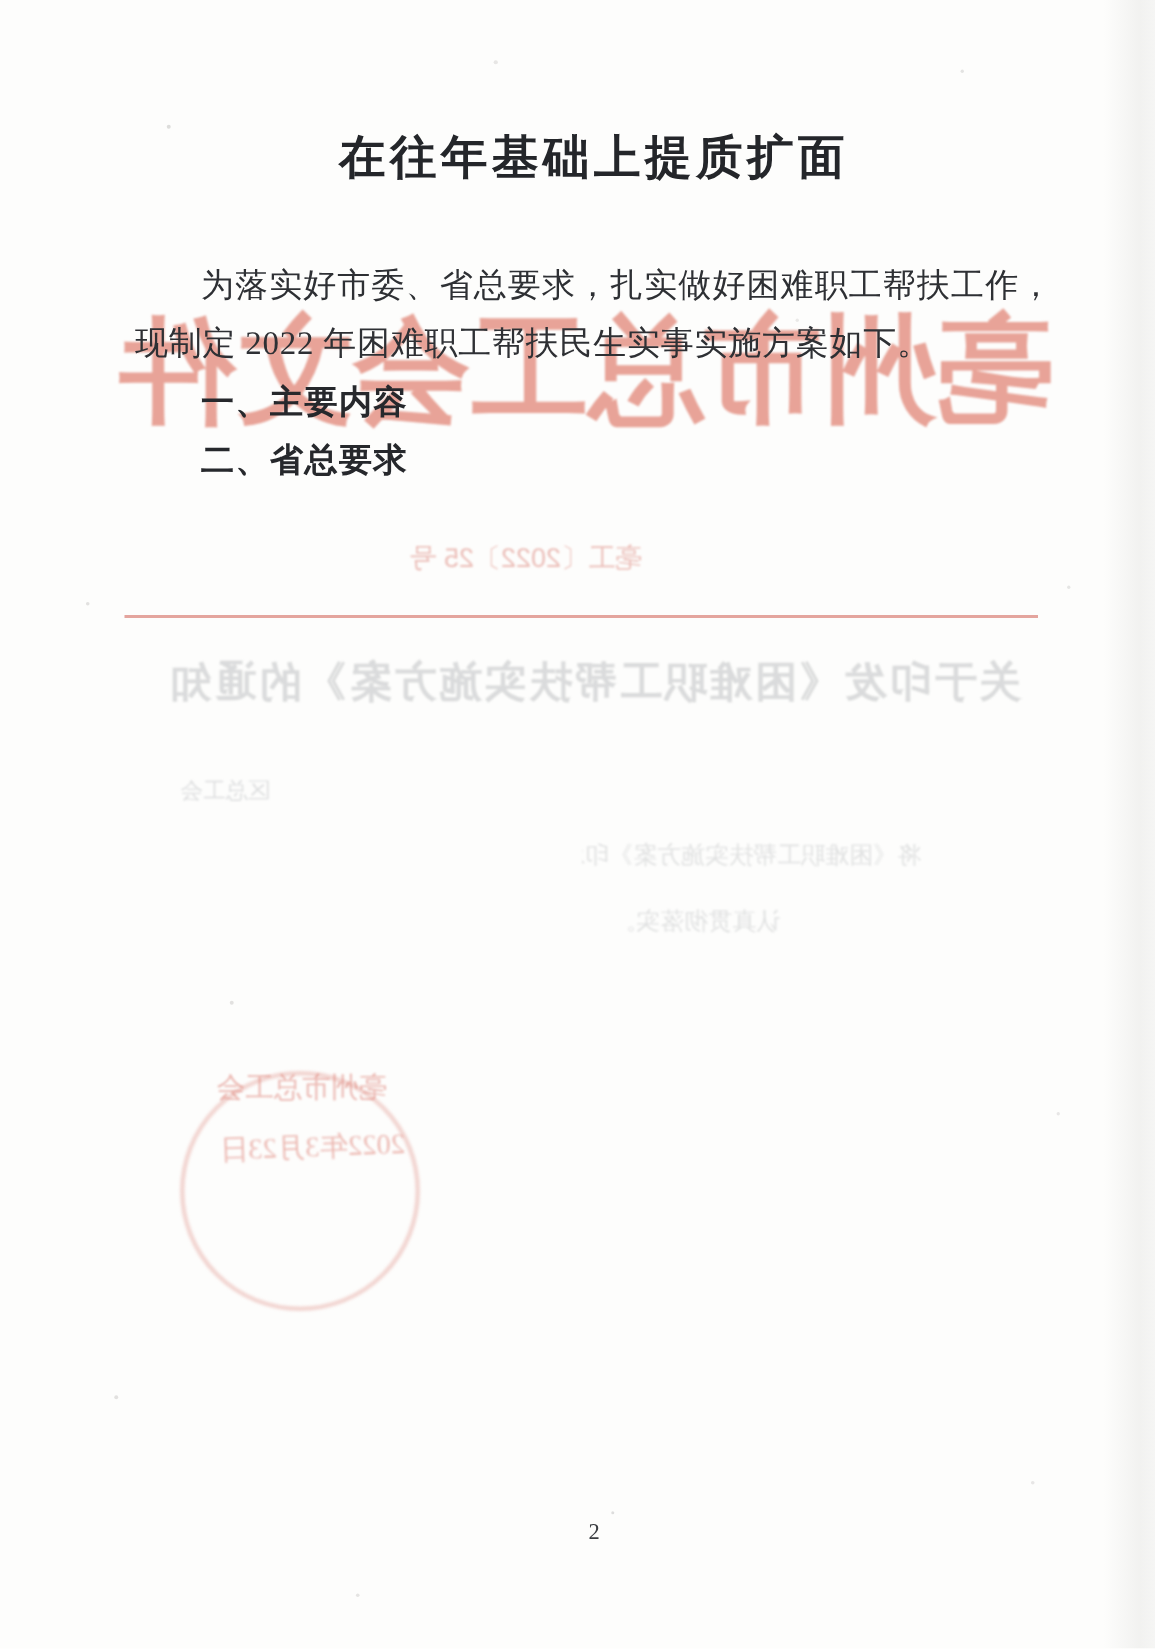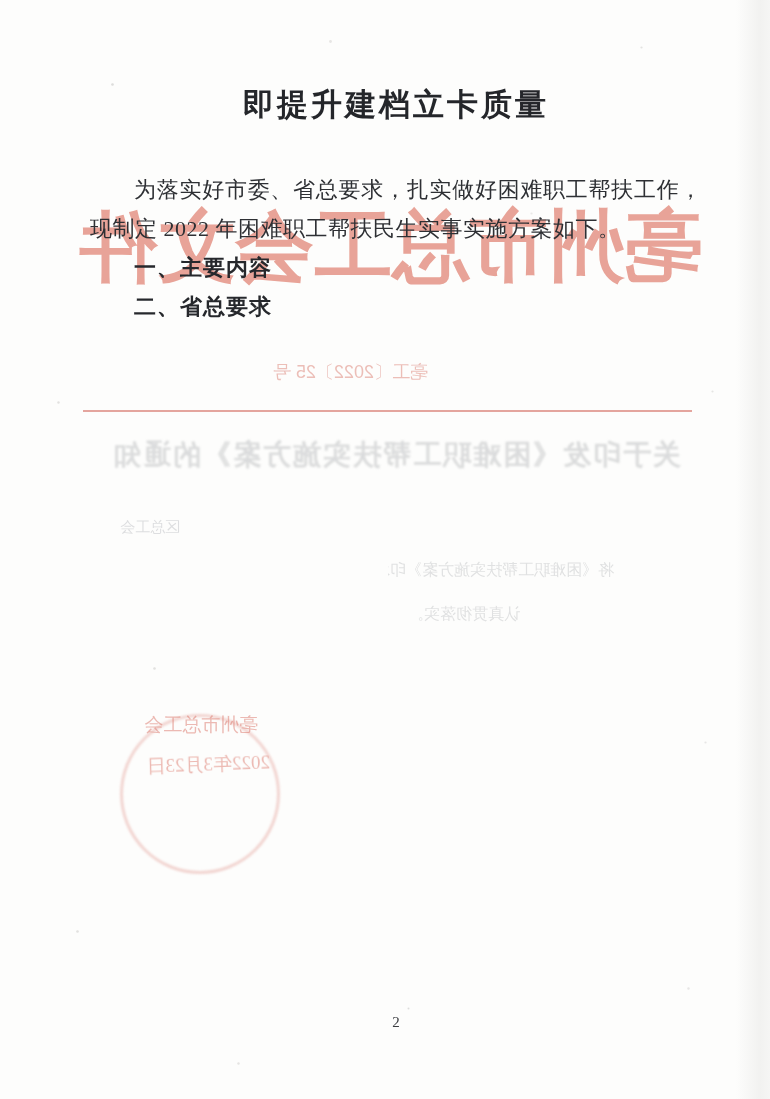--- a/index.html
+++ b/index.html
@@ -131,21 +131,21 @@
   <div class="bleed mirror wm-docnum">亳工〔2022〕25 号</div>
   <div class="bleed red-rule"></div>
   <div class="bleed mirror wm-notice">关于印发《困难职工帮扶实施方案》的通知</div>
   <div class="bleed mirror wm-recipient">区总工会</div>
   <div class="bleed mirror wm-send">将《困难职工帮扶实施方案》印发给你</div>
   <div class="bleed mirror wm-implement">认真贯彻落实。</div>
   <div class="bleed wm-stamp"></div>
   <div class="bleed mirror wm-issuer">亳州市总工会</div>
   <div class="bleed wm-date mirror">2022年3月23日</div>
 
-  <div class="front doc-title">即提升建档立卡质量</div>
+  <div class="front doc-title">在往年基础上提质扩面</div>
 
   <div class="front body-text">
     <p>为落实好市委、省总要求，扎实做好困难职工帮扶工作，现制定 2022 年困难职工帮扶民生实事实施方案如下。</p>
     <p class="section-heading">一、主要内容</p>
     <p class="section-heading">二、省总要求</p>
   </div>
 
   <div class="front page-number">2</div>
 
   <div class="speckles"></div>

